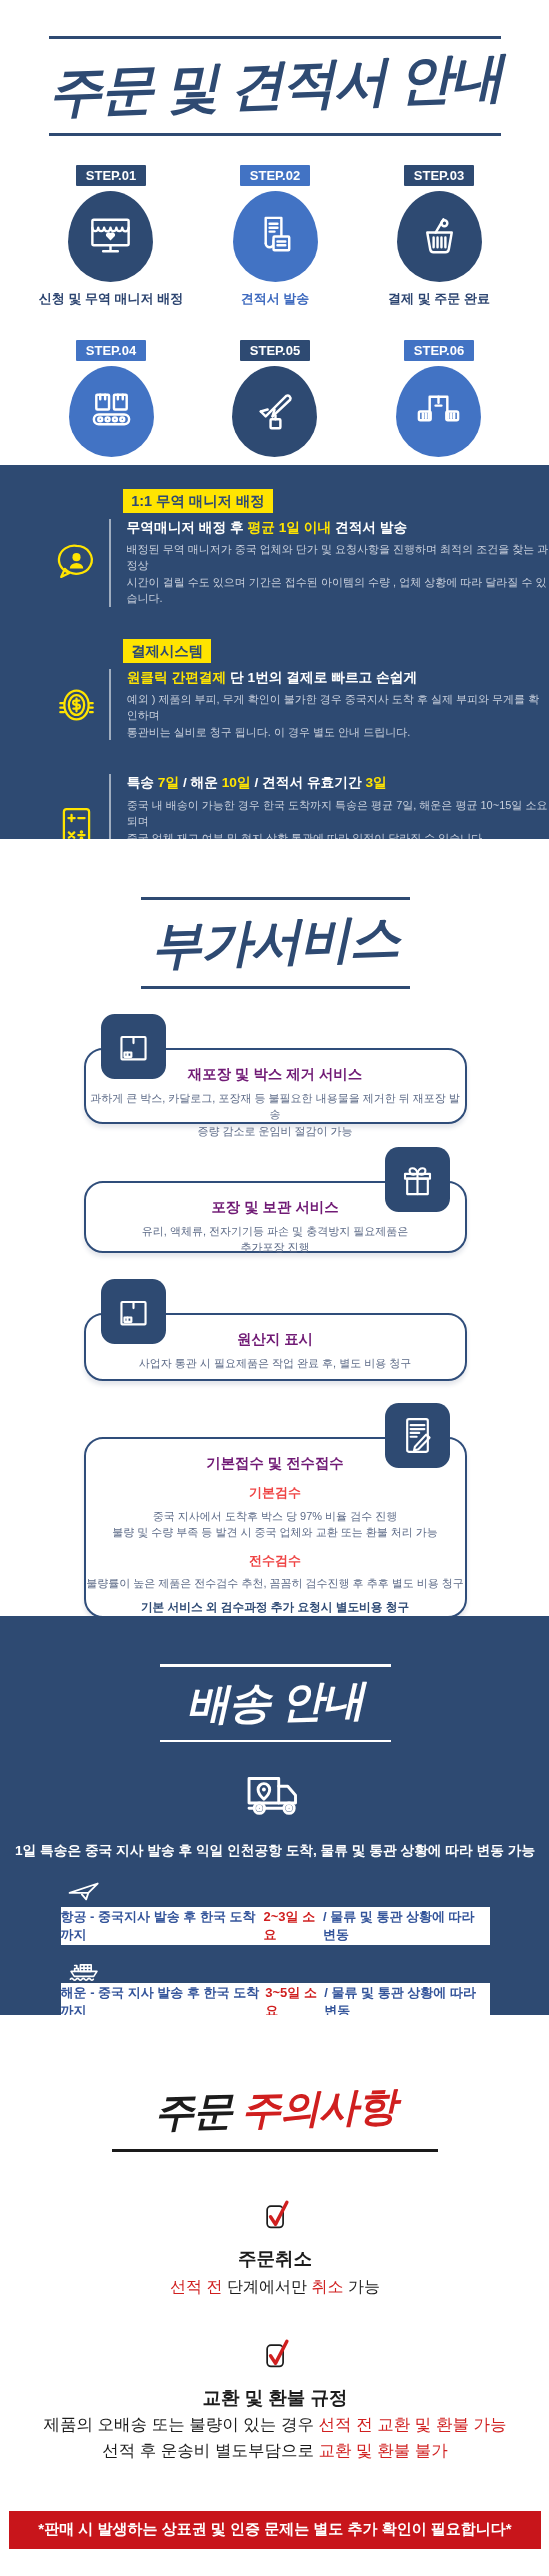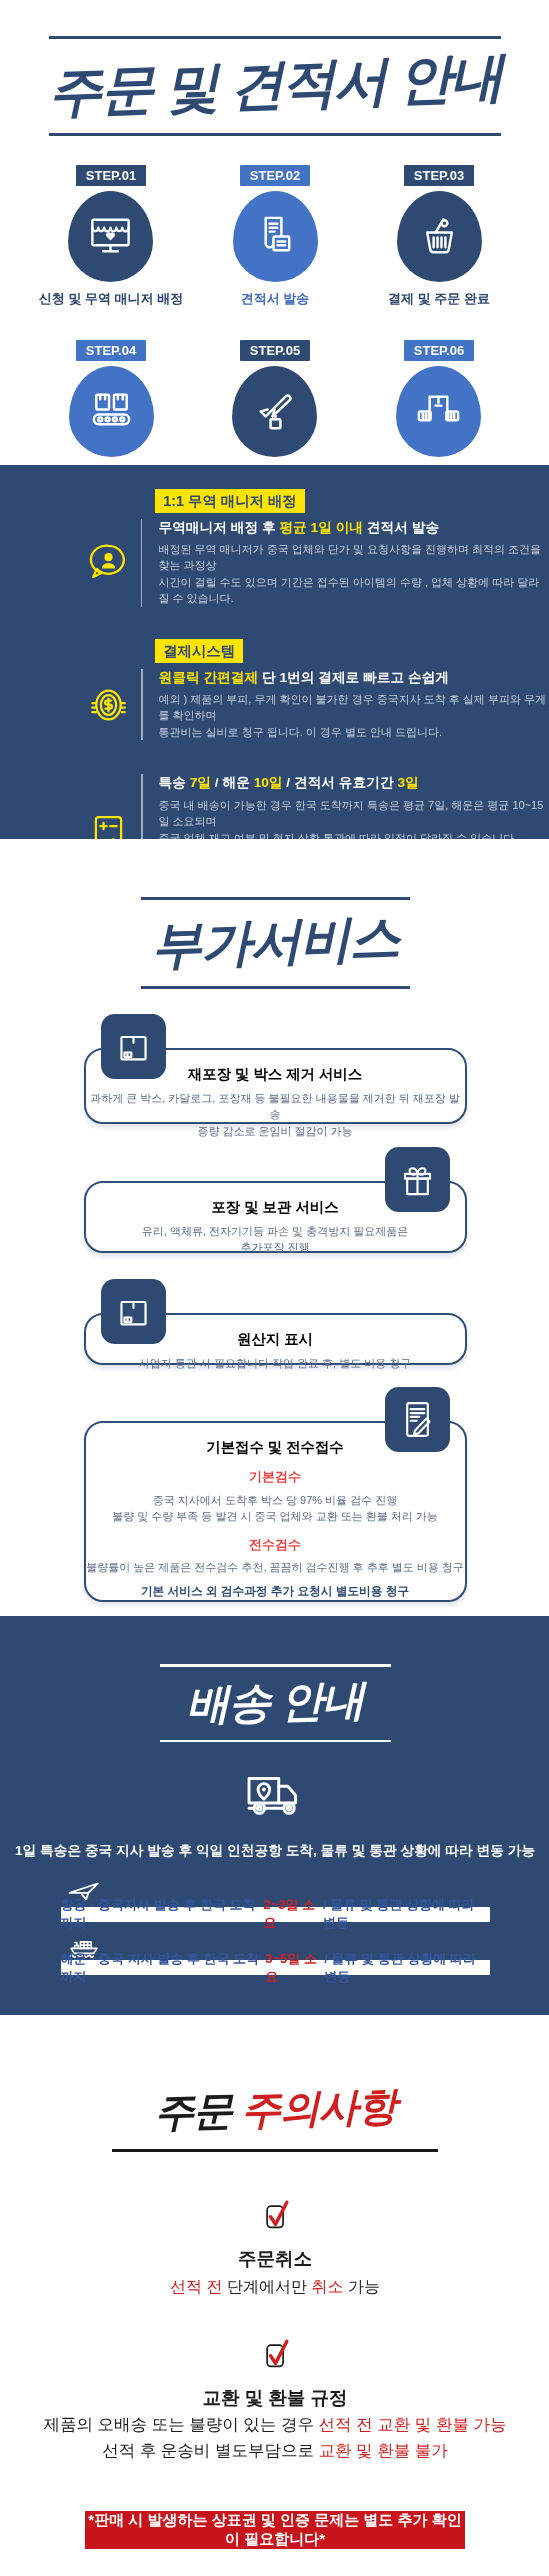--- a/index.html
+++ b/index.html
@@ -28,21 +28,21 @@
   .step-circle{width:85px;height:91px;margin-top:5.5px;
     border-radius:50% 50% 50% 50%/56% 56% 44% 44%;
     display:flex;align-items:center;justify-content:center;color:#fff;}
   .step-circle svg{width:49px;height:49px;}
   .step-label{margin-top:8.2px;font-size:13px;font-weight:bold;}
   .step-label.dark-label{color:#2c4470;}
   .step-label.light-label{color:#3e6abf;}
 
   
   .sec-info{height:374px;background:var(--navy);padding-top:24px;color:#fff;}
-  .info-block{margin-bottom:0;margin-left:32px;}
+  .info-block{margin-bottom:0;}
   .info-badge{display:inline-block;margin-left:123px;background:var(--yellow);
     color:var(--navy);font-size:14.4px;font-weight:bold;padding:2.7px 8.2px;}
   .info-row{display:flex;align-items:center;margin-top:5.5px;padding-left:54px;}
   .info-icon{width:45px;display:flex;justify-content:center;color:var(--yellow);flex:0 0 45px;}
   .info-icon svg{width:45px;height:54px;}
   .info-div{width:1.4px;align-self:stretch;background:rgba(255,255,255,.55);margin-left:10.3px;}
   .info-text{padding-left:16px;}
   .info-title{font-size:13.7px;font-weight:bold;color:#fff;}
   .info-body{margin-top:4.1px;font-size:11px;line-height:1.5;color:var(--body-on-navy);white-space:pre-line;}
   .gap-b1{margin-top:32px;} .gap-b2{margin-top:34px;}
@@ -53,57 +53,57 @@
   .svc-title{font-size:51px;font-weight:800;font-style:italic;color:var(--navy);
     text-align:center;letter-spacing:-1.4px;transform:rotate(-2deg);margin:8.2px 0 9.6px;}
   .card{position:relative;width:383px;margin:0 auto;background:#fff;
     border:2.7px solid #2f4d7a;border-radius:19px;text-align:center;
     box-shadow:0 3.4px 4.1px rgba(30,50,90,.12);padding-top:15px;}
   .card-icon{position:absolute;width:65px;height:65px;border-radius:13.7px;
     background:var(--navy);color:#fff;display:flex;align-items:center;justify-content:center;}
   .card-icon svg{width:43px;height:43px;}
   .card-icon.left{left:15px;top:-36px;}
   .card-icon.right{right:15px;top:-36px;}
-  .card-title{font-size:14.4px;font-weight:bold;color:#000000;}
+  .card-title{font-size:14.4px;font-weight:bold;color:#701a75;}
   .card-body{margin-top:5.5px;font-size:11px;line-height:1.5;color:var(--card-body);white-space:pre-line;}
   .card-1{margin-top:59px;height:76px;}
   .card-2{margin-top:57px;height:72px;}
-  .card-3{margin-top:60px;height:52px;}
+  .card-3{margin-top:60px;height:68px;}
   .card-4{margin-top:56px;height:181px;}
   .card-sub-h{margin-top:11px;font-size:13px;font-weight:bold;color:#ef4444;}
   .card-note{margin-top:8.2px;font-size:11.7px;font-weight:bold;color:#2e4a74;}
 
   
   .sec-shipping{height:399px;background:var(--navy);padding-top:48px;color:#fff;}
   .ship-rule{height:2.7px;background:#fff;width:231px;margin:0 auto;}
   .ship-title{font-size:43px;font-weight:800;font-style:italic;color:#fff;
     text-align:center;letter-spacing:-1.4px;transform:rotate(-1.5deg);margin:6.9px 0 8.2px;}
   .truck-wrap{margin-top:19px;display:flex;justify-content:center;color:#fff;}
   .truck-wrap svg{width:71px;height:66px;}
   .ship-lead{margin-top:15px;text-align:center;font-size:13.7px;font-weight:bold;color:#fff;}
   .transport{margin:15px 0 0 66px;color:#fff;}
   .transport svg{width:36px;height:30px;}
   .transport.boat{margin-top:6.9px;}
-  .ship-banner{width:429px;margin:1.4px auto 0;background:#fff;height:15px;
-    display:flex;align-items:center;justify-content:center;
+  .ship-banner{width:429px;margin:1.4px auto 0;background:#fff;height:38px;
+    display:flex;align-items:center;justify-content:flex-end;
     font-size:13px;font-weight:bold;color:var(--banner-navy);}
   .ship-banner .c-red{font-weight:800;}
 
   
   .sec-caution{height:561px;background:#fff;padding-top:67px;text-align:center;}
   .caution-title{font-size:40px;font-weight:800;font-style:italic;letter-spacing:-1.4px;
     transform:rotate(-1.5deg);}
   .caution-rule{height:2.7px;background:#1a1a1a;width:326px;margin:12.4px auto 0;}
   .chk{margin-top:45px;display:flex;justify-content:center;}
   .chk.second{margin-top:38px;}
   .chk svg{width:41px;height:38px;}
   .caution-h{margin-top:11px;font-size:18.5px;font-weight:bold;color:var(--black);}
   .caution-line{margin-top:5.5px;font-size:16px;font-weight:500;color:var(--black);}
   .caution-line.lg{font-size:16.5px;margin-top:4.1px;}
-  .footer-banner{width:380px;height:38px;margin:49px auto 0;background:var(--red);
+  .footer-banner{width:532px;height:38px;margin:49px auto 0;background:var(--red);
     display:flex;align-items:center;justify-content:center;
     color:#fff;font-size:15px;font-weight:bold;}
 
   .c-yellow{color:var(--yellow);}
   .c-red{color:var(--red-text);}
   .c-black{color:var(--black);}
   svg{display:block;}
 </style>
 </head>
 <body>
@@ -310,21 +310,21 @@
     <div class="card card-3">
       <div class="card-icon left">
         <svg viewBox="0 0 100 100" fill="none" stroke="currentColor" stroke-width="5" stroke-linecap="round" stroke-linejoin="round">
           <rect x="22" y="28" width="56" height="52" rx="2"></rect>
           <path d="M50 28 v14"></path>
           <rect x="29" y="64" width="16" height="10"></rect>
           <path d="M36 64 v10"></path>
         </svg>
       </div>
       <div class="card-title">원산지 표시</div>
-      <div class="card-body">사업자 통관 시 필요합니다 작업 완료 후, 별도 비용 청구</div>
+      <div class="card-body">사업자 통관 시 필요제품은 작업 완료 후, 별도 비용 청구</div>
     </div>
 
     <div class="card card-4">
       <div class="card-icon right">
         <svg viewBox="0 0 100 100" fill="none" stroke="currentColor" stroke-width="5" stroke-linecap="round" stroke-linejoin="round">
           <rect x="26" y="12" width="48" height="76" rx="4"></rect>
           <path d="M34 26 h32 M34 35 h32 M34 44 h20 M34 53 h14"></path>
           <path d="M44 76 L70 48 l8 7 L52 82 l-10 3 z"></path>
         </svg>
       </div>

